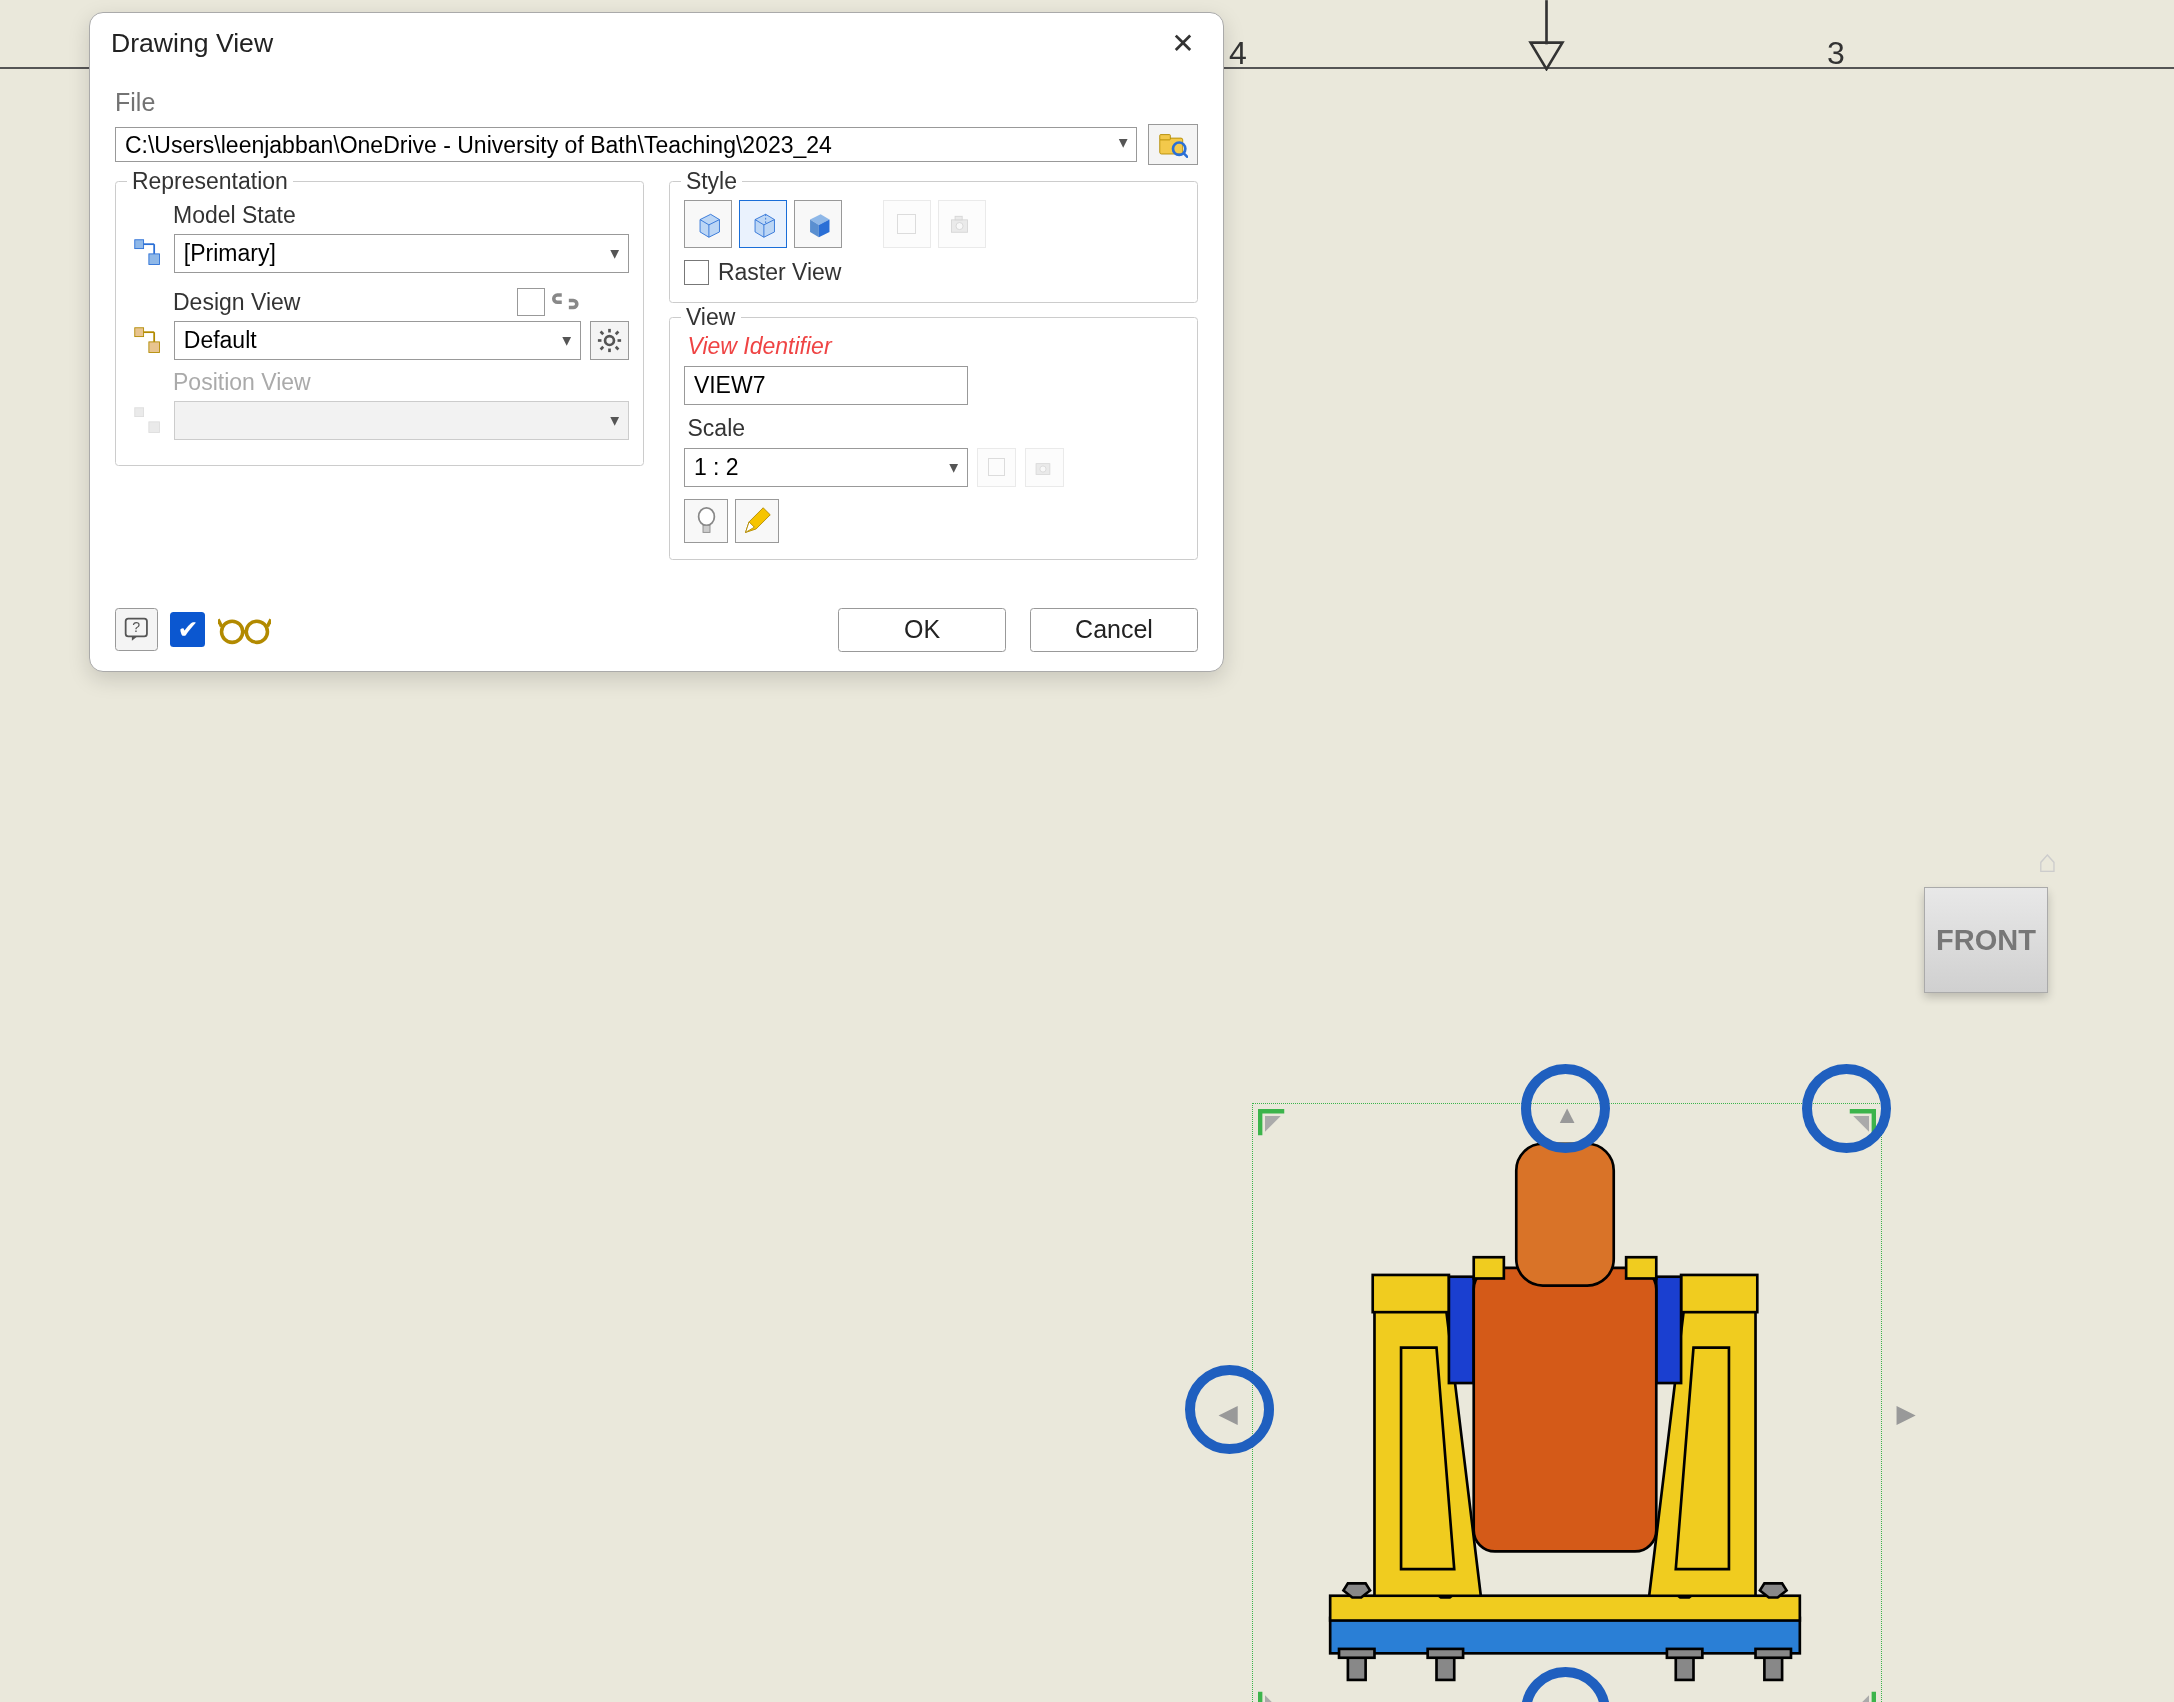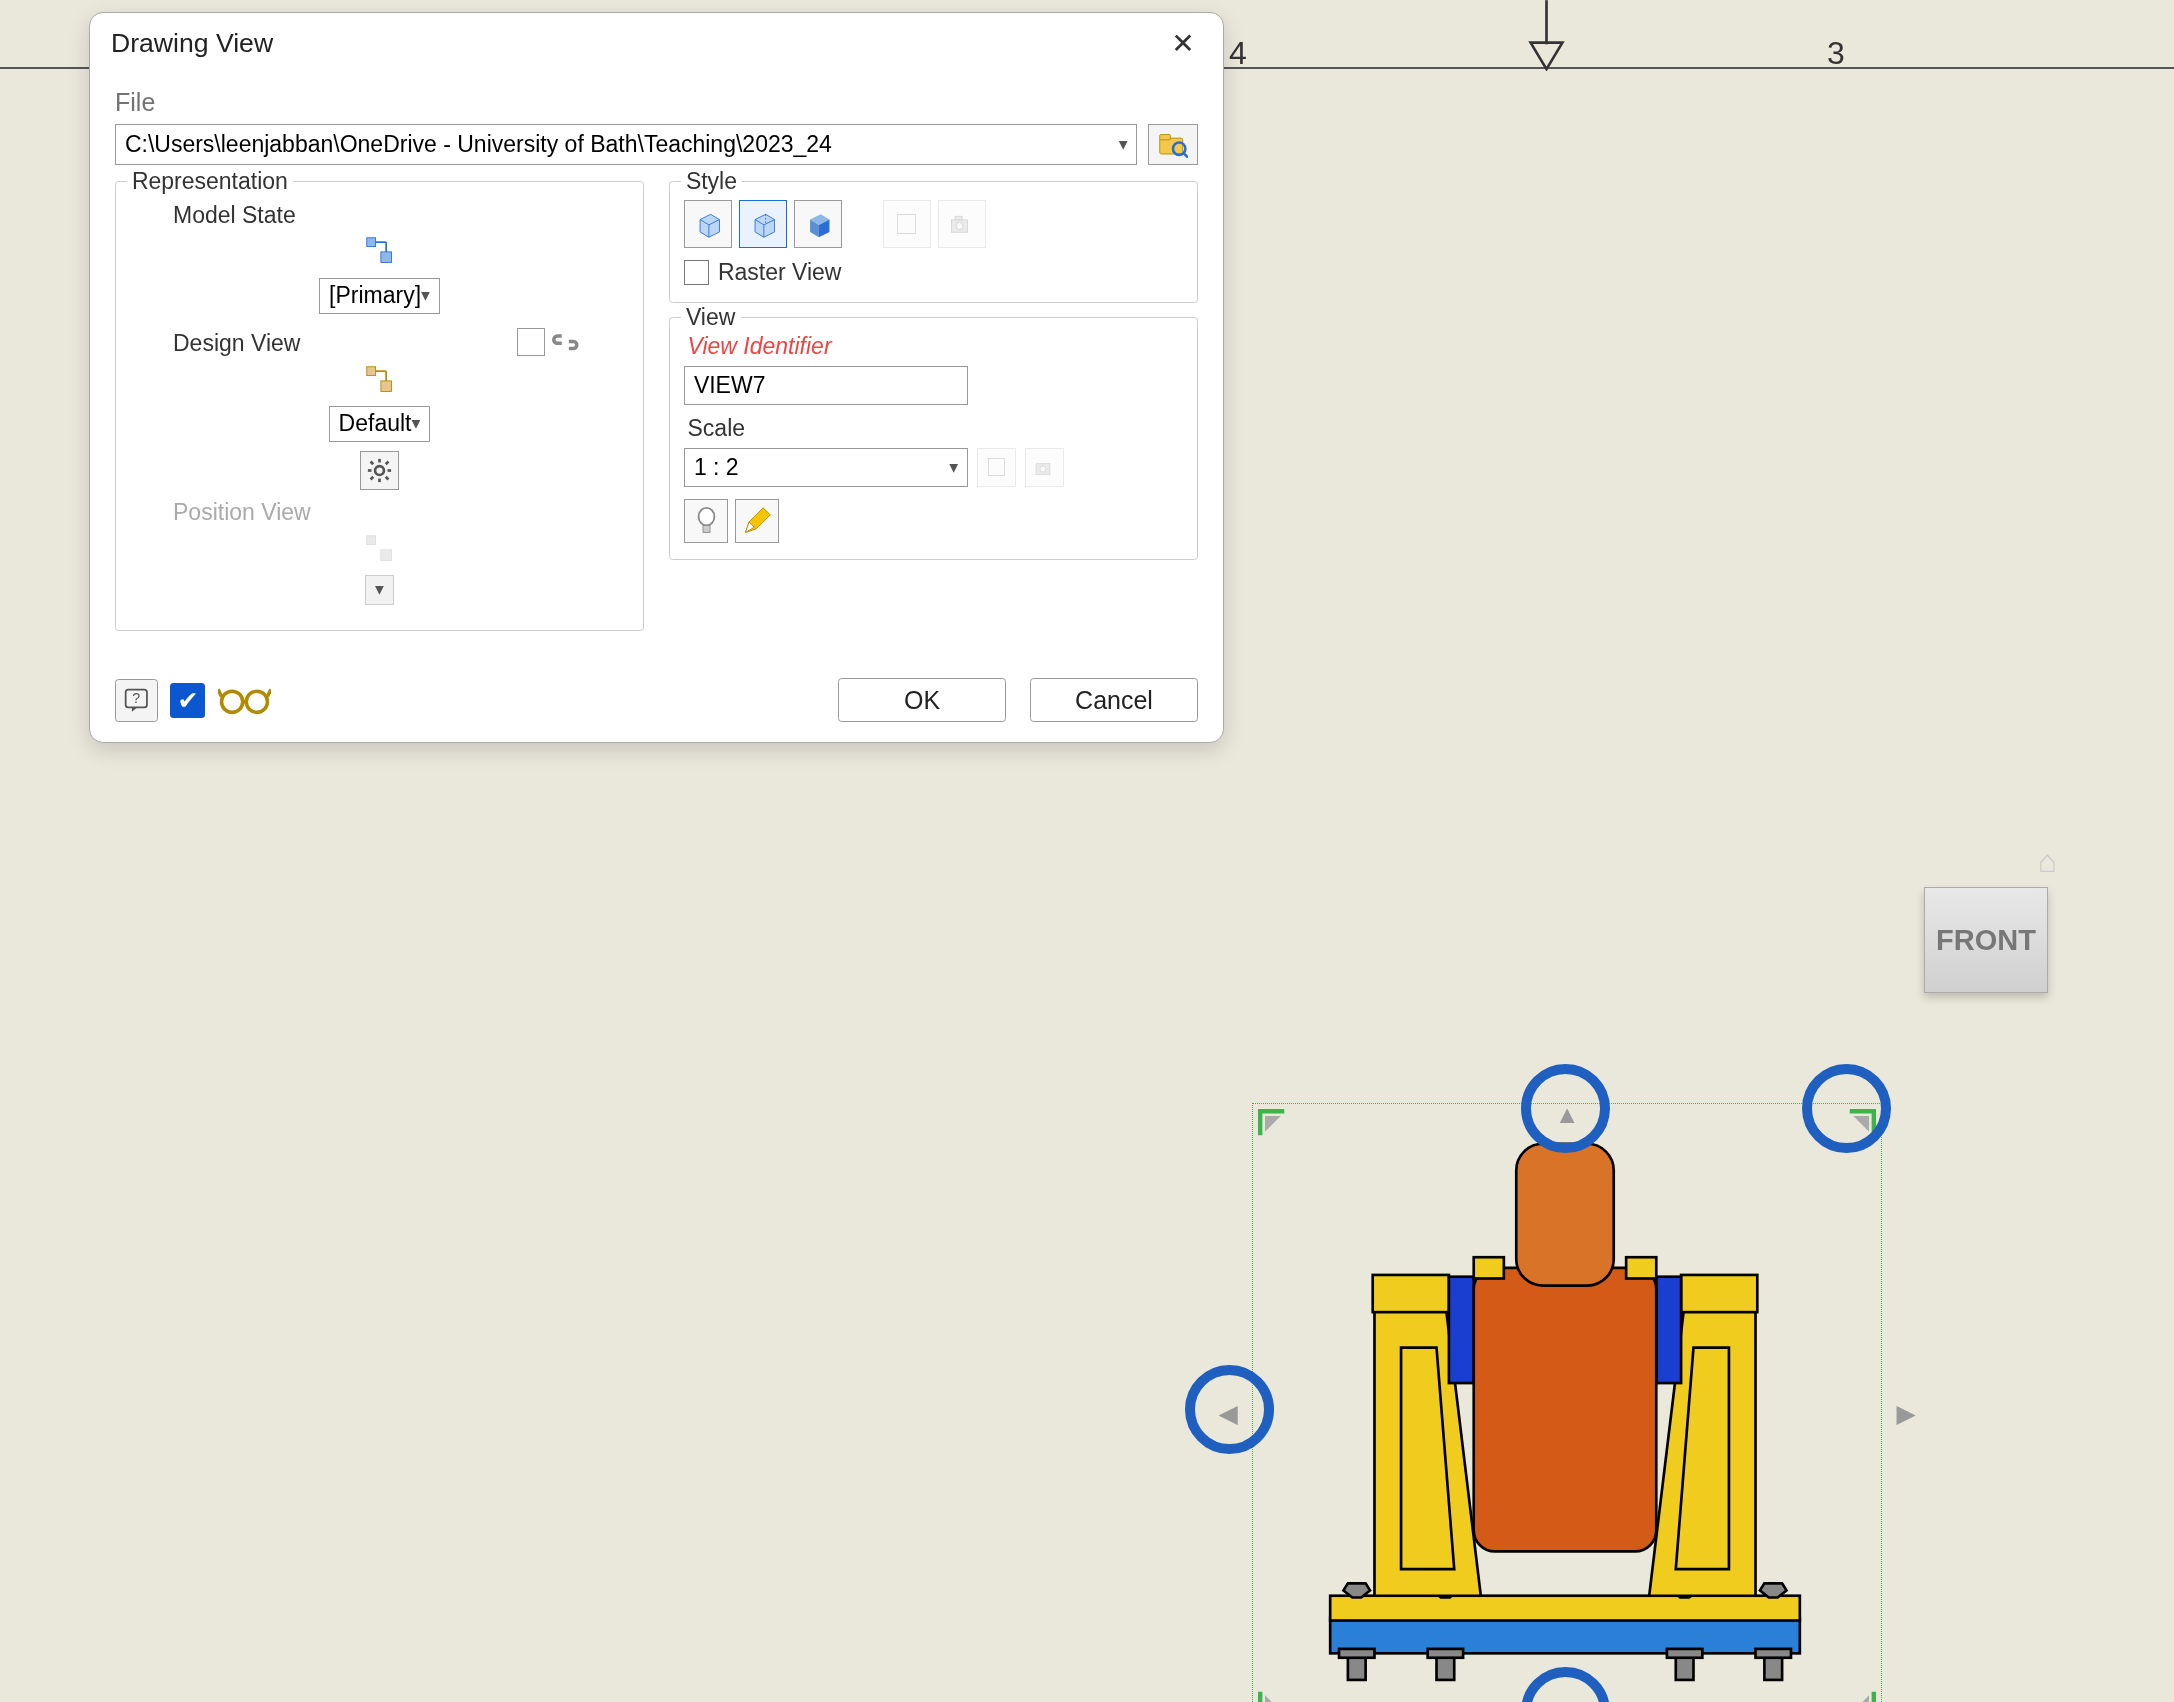--- a/index.html
+++ b/index.html
@@ -15,29 +15,29 @@
   .dialog { position: absolute; top: 12px; left: 89px; width: 1135px; background: #fff; border: 0.9px solid #aaa; border-radius: 14px; box-shadow: 0 7px 21px rgba(0,0,0,0.15); }
   .titlebar { display:flex; align-items:center; justify-content: space-between; padding: 10.6px 17.7px 7px 21px; }
   .titlebar-title { font-size: 26.6px; color: #222; }
   .close-x { font-size: 28px; color: #333; cursor: pointer; padding: 3.5px 10.6px; }
   .tabs { display:flex; gap: 3.5px; padding: 3.5px 14px 0 14px; border-bottom: 0.9px solid #ccc; }
   .tab { padding: 8.9px 17.7px 8.9px 17.7px; font-size: 25px; color: #333; border: 0.9px solid transparent; border-bottom: none; cursor:pointer; }
   .tab.active { border-color: #ccc; background: #fff; border-bottom: 1.8px solid #fff; margin-bottom: -0.9px; border-radius: 5.3px 5.3px 0 0; }
   .dlg-body { padding: 17.7px 25px 17.7px 25px; }
   .section-label { font-size: 25px; color: #737373; margin-bottom: 7px; }
   .file-row { display:flex; gap: 10.6px; align-items:center; margin-bottom: 16px; }
-  .file-input { flex:1; height: 41px; border:0.9px solid #999; font-size: 23px; padding: 3.5px 8.9px; display:flex; align-items:center; justify-content:space-between; background:#fff; }
+  .file-input { flex:1; height: 35px; border:0.9px solid #999; font-size: 23px; padding: 3.5px 8.9px; display:flex; justify-content:space-between; background:#fff; }
   .file-btn { width:50px; height:41px; border:0.9px solid #999; background:#f4f4f4; display:flex; align-items:center; justify-content:center; cursor:pointer; }
   .two-col { display:flex; gap: 25px; }
   .col { flex:1; }
   .group { border:0.9px solid #ccc; border-radius:3.5px; padding: 12.4px 14px 16px 14px; margin-bottom: 14px; position:relative; }
   .group-title { position:absolute; top:-14px; left:10.6px; background:#fff; padding: 0 5.3px; font-size:23px; color:#333; }
   .sub-label { font-size:23px; color:#333; margin: 7px 0 5.3px 43px; }
   .sub-label.disabled { color:#aaa; }
-  .row { display:flex; align-items:center; gap:8.9px; margin-bottom:8.9px;flex-direction:column; }
+  .row { display:flex; align-items:center; gap:8.9px; margin-bottom:8.9px; }
   .tree-icon { width:35px; height:35px; display:flex; align-items:center; justify-content:center; }
   .dropdown { flex:1; height:39px; border:0.9px solid #999; background:#fff; font-size:23px; padding:3.5px 8.9px; display:flex; align-items:center; justify-content:space-between; }
   .dropdown.disabled { background:#f2f2f2; color:#aaa; border-color:#ccc; }
   .chev { font-size:17.7px; color:#555; }
   .small-check { width:28px; height:28px; border:1.8px solid #999; background:#fff; }
   .gear-btn { width:39px; height:39px; border:0.9px solid #999; background:#f4f4f4; display:flex; align-items:center; justify-content:center; cursor:pointer; }
 
   .style-icons { display:flex; gap:7px; align-items:center; margin: 5.3px 0 10.6px 0; }
   .style-btn { width:48px; height:48px; border:0.9px solid #999; background:#f8f8f8; display:flex; align-items:center; justify-content:center; cursor:pointer; }
   .style-btn.active { border:1.8px solid #1a6ed8; background:#eaf2fd; }

